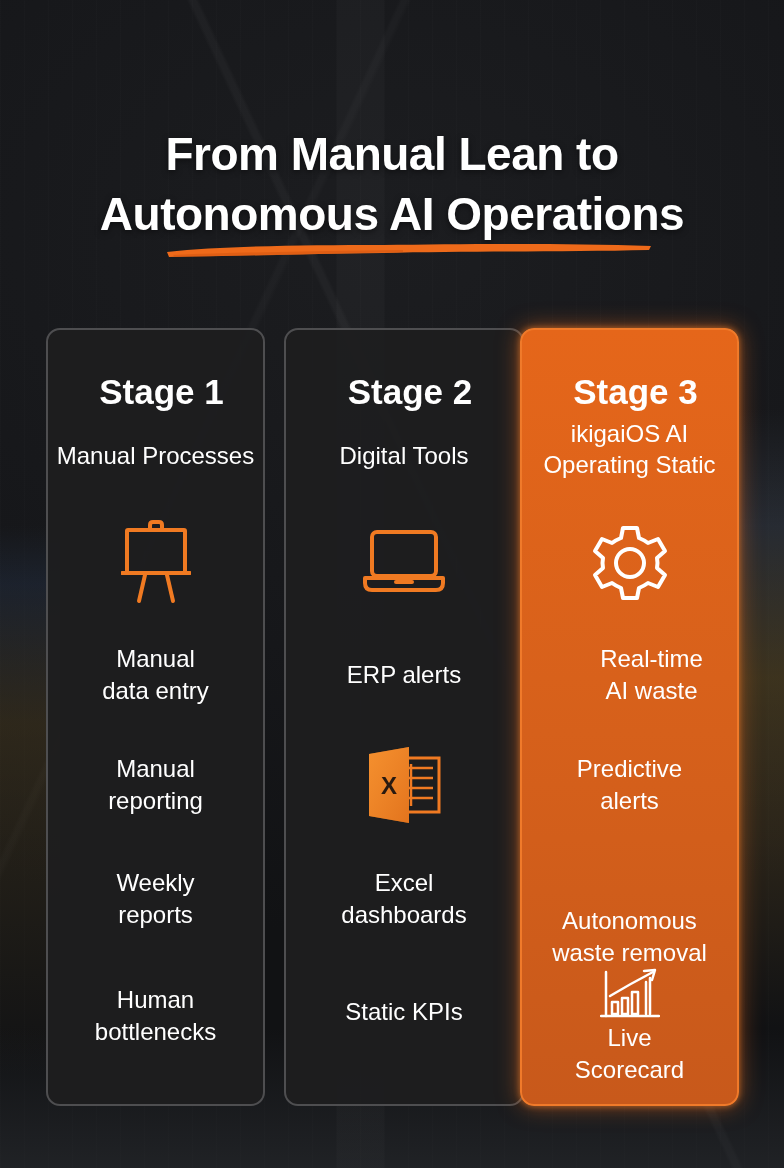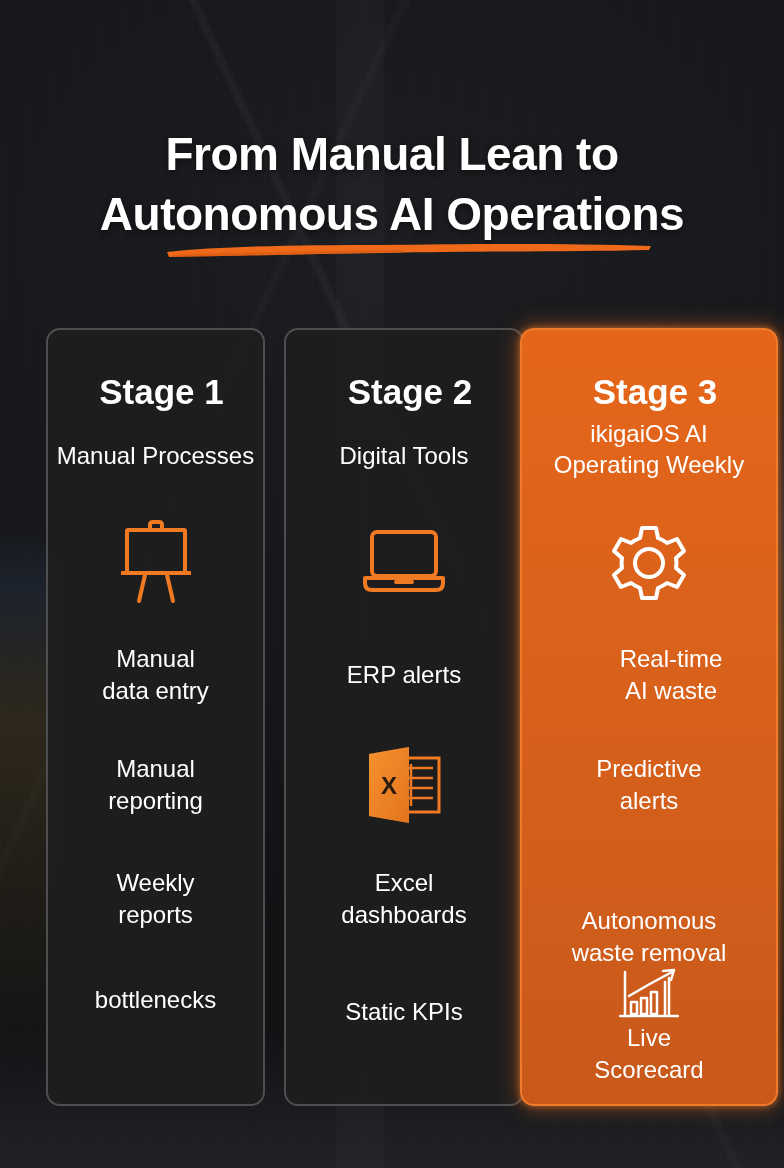--- a/index.html
+++ b/index.html
@@ -53,21 +53,21 @@
     background: rgba(30,30,31,0.94);
     border: 2px solid #4e4e50;
   }
   .card.accent {
     background: linear-gradient(180deg, #e5661a 0%, #d8611b 45%, #c8591b 100%);
     border: 2px solid #f07a2a;
     box-shadow: 0 0 22px rgba(240,110,30,0.55), 0 0 6px rgba(255,140,50,0.6);
   }
   #card1 { left: 46px; width: 219px; }
   #card2 { left: 284px; width: 240px; }
-  #card3 { left: 520px; width: 258px; }
+  #card3 { left: 520px; width: 219px; }
 
   .stage-title {
     position: absolute; left: 0; right: 0; top: 40px;
     font-size: 35px; font-weight: 700; line-height: 44px; padding-left: 12px;
   }
   .stage-sub {
     position: absolute; left: 0; right: 0; top: 110px;
     font-size: 24px; line-height: 31px;
   }
   #card3 .stage-sub { top: 88px; }
@@ -115,20 +115,21 @@
   </div>
   <div class="item" style="top:423px;">
     <div>Manual</div>
     <div>reporting</div>
   </div>
   <div class="item" style="top:537px;">
     <div>Weekly</div>
     <div>reports</div>
   </div>
   <div class="item" style="top:654px;">
+    <div>Human</div>
     <div>bottlenecks</div>
   </div>
 </div>
 
 <div class="card dark" id="card2">
   <div class="stage-title">Stage 2</div>
   <div class="stage-sub">Digital Tools</div>
   <div class="icon-wrap" style="top:200px;">
     <svg width="82" height="62" viewBox="0 0 82 62" fill="none" stroke="#f07a22" stroke-width="4" stroke-linejoin="round" stroke-linecap="round">
       <rect x="9" y="2" width="64" height="44" rx="5"></rect>
@@ -166,21 +167,21 @@
   <div class="item" style="top:537px;">
     <div>Excel</div>
     <div>dashboards</div>
   </div>
 </div>
 
 <div class="card accent" id="card3">
   <div class="stage-title">Stage 3</div>
   <div class="stage-sub">
     <div>ikigaiOS AI</div>
-    <div>Operating Weekly</div>
+    <div>Operating Static</div>
   </div>
   <div class="icon-wrap" style="top:190px;">
     <svg width="86" height="86" viewBox="0 0 86 86" fill="none" stroke="#ffffff" stroke-width="4" stroke-linejoin="round">
       <path d="M36,4 L50,4 L52,14 Q57,16 61,19 L71,15 L78,27 L70,34 Q71,39 70,44 L78,51 L71,63 L61,59 Q57,62 52,64 L50,74 L36,74 L34,64 Q29,62 25,59 L15,63 L8,51 L16,44 Q15,39 16,34 L8,27 L15,15 L25,19 Q29,16 34,14 Z" transform="translate(0,4)"></path>
       <circle cx="43" cy="43" r="14"></circle>
     </svg>
   </div>
   <div class="item" style="top:313px;padding-left:44px;">
     <div>Real-time</div>
     <div>AI waste</div>

